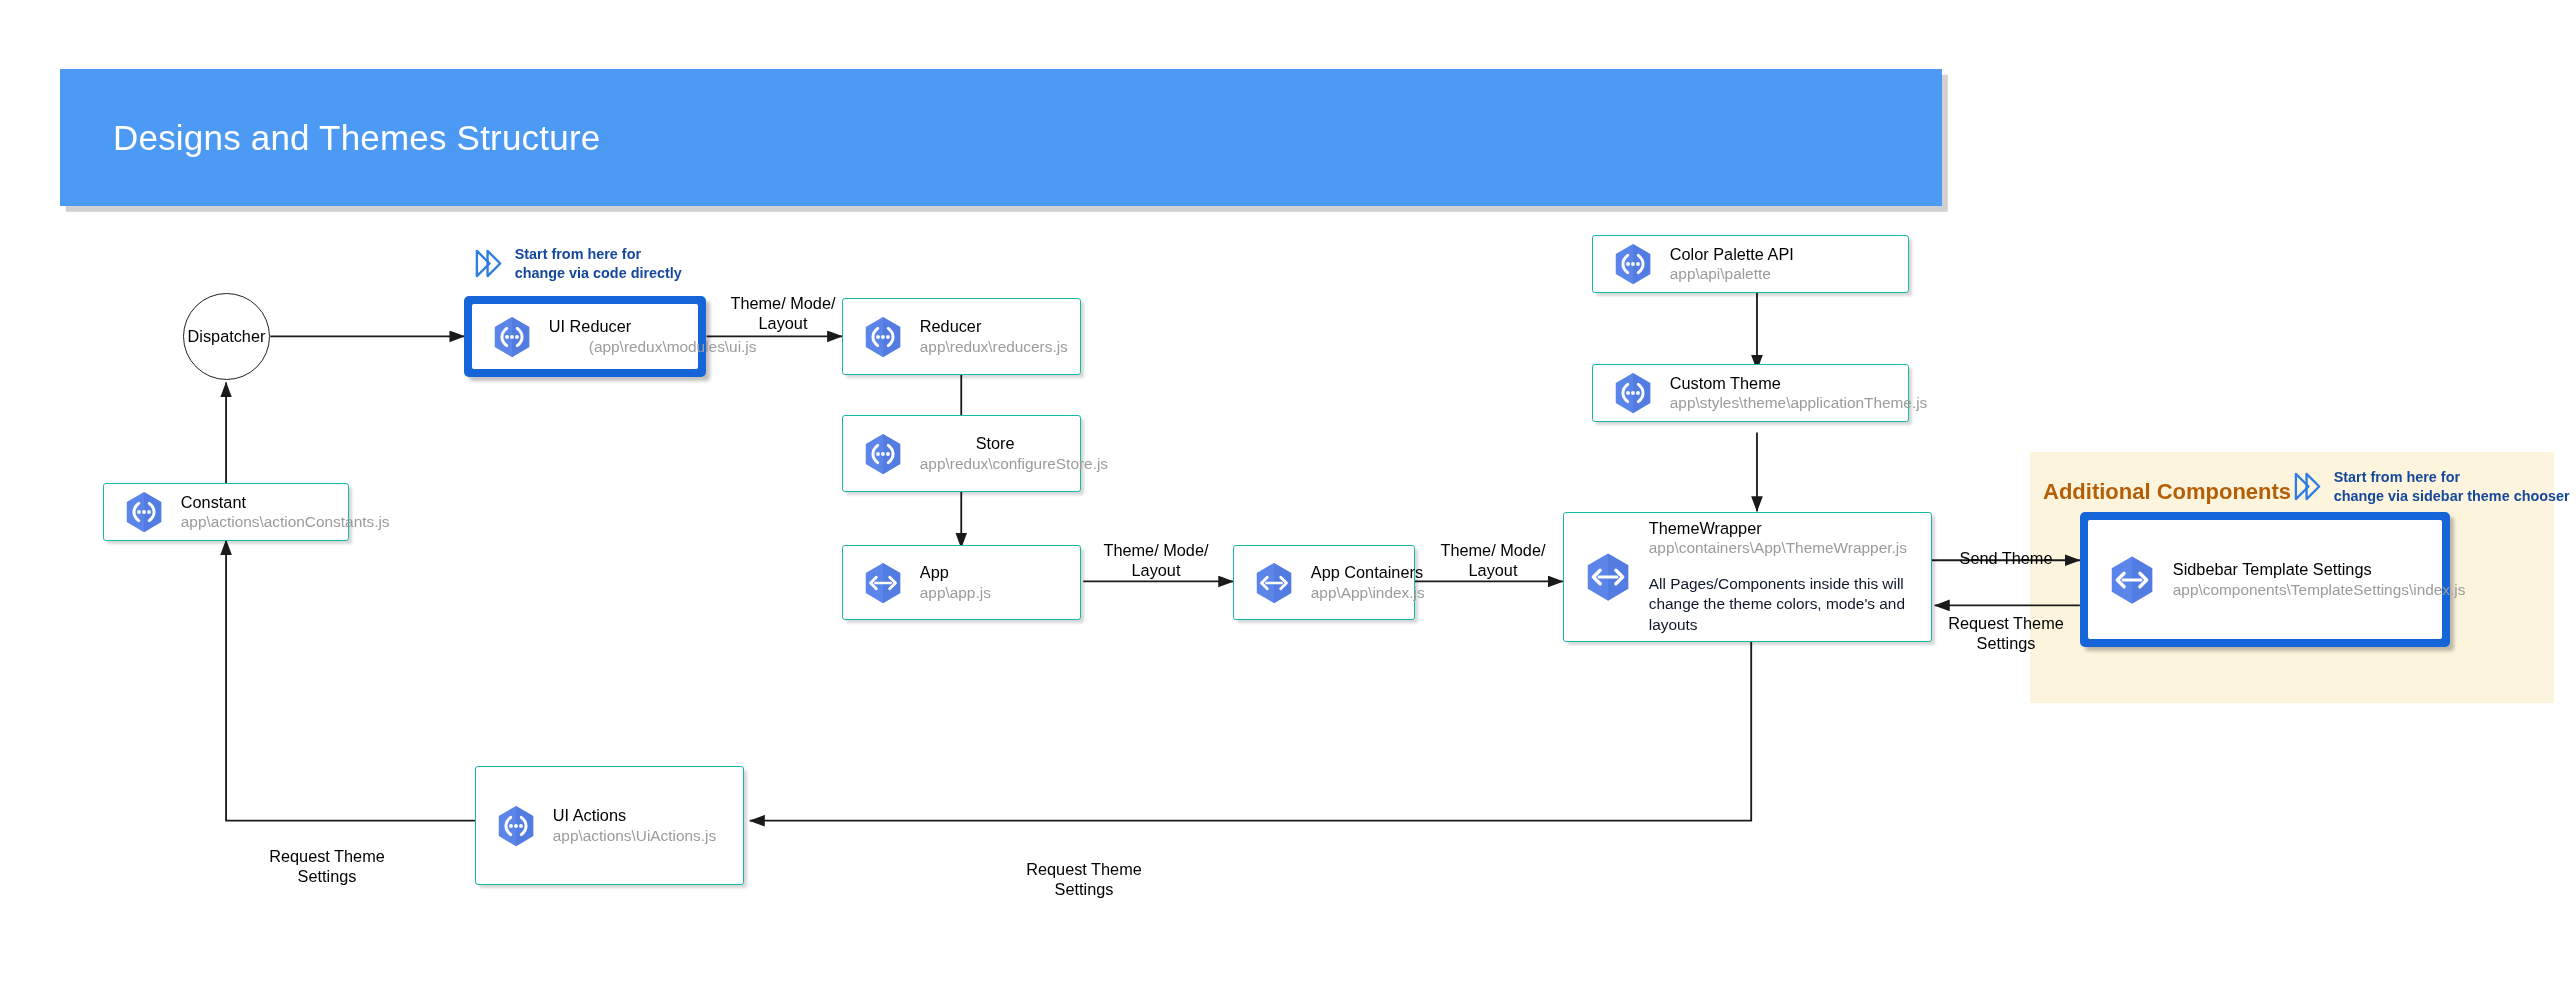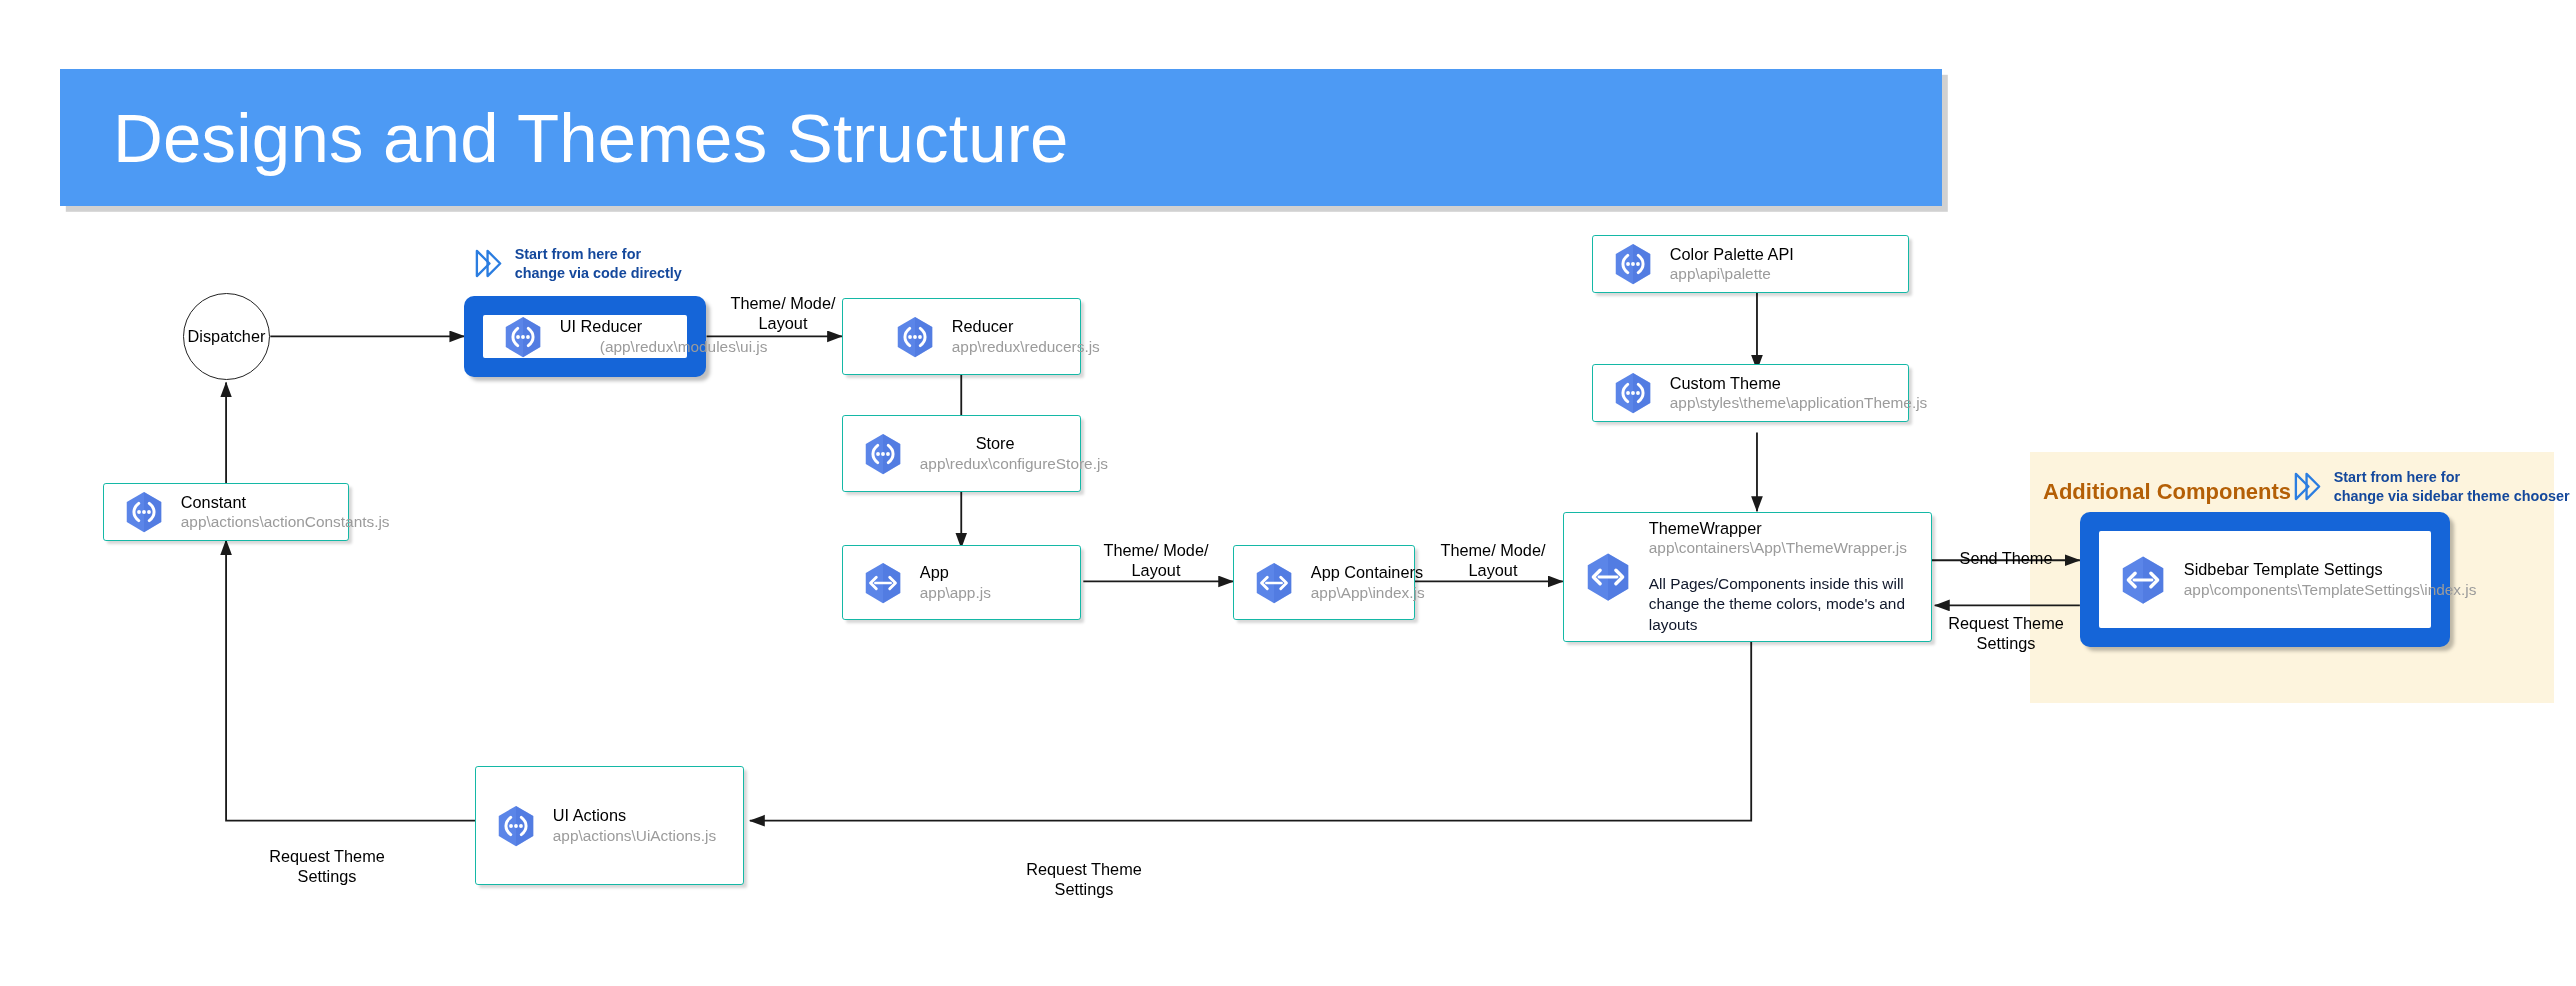--- a/index.html
+++ b/index.html
@@ -27,21 +27,21 @@
     height: 137px;
     background: #4d9af4;
     box-shadow: 5.8px 5.8px 0 0 rgba(0,0,0,0.18);
   }
   #header-title {
     position: absolute;
     left: 53px;
     top: 50%;
     transform: translateY(-50%);
     color: #ffffff;
-    font-size: 69px;
+    font-size: 35px;
     font-weight: 400;
     letter-spacing: 0.2px;
     white-space: nowrap;
     font-family: "Liberation Sans", sans-serif;
   }
 
   
   #edges {
     position: absolute;
     left: 0;
@@ -72,22 +72,22 @@
     background: #ffffff;
     border: 1px solid #14b8a6;
     border-radius: 2.9px;
     box-shadow: 3.8px 3.8px 2.9px -1px rgba(0,0,0,0.16);
     display: flex;
     align-items: center;
   }
   .node.highlight {
     border: none;
     background: #1565d8;
-    border-radius: 10px;
-    padding: 19px;
+    border-radius: 5px;
+    padding: 8px;
     box-shadow: 4.8px 4.8px 3.8px -1px rgba(0,0,0,0.25);
   }
   .node.highlight > .node-inner {
     background: #ffffff;
     width: 100%;
     height: 100%;
     display: flex;
     align-items: center;
     border-radius: 1.9px;
   }
@@ -272,21 +272,21 @@
           <circle cx="29.2" cy="24" r="2" fill="#ffffff"></circle>
         </svg>
       </span>
       <span class="node-text">
         <span class="node-title">UI Reducer</span>
         <span class="node-sub" style="display:block;margin-left:40px;">(app\redux\modules\ui.js</span>
       </span>
     </div>
   </div>
 
-  <div class="node" style="left:842px; top:298px; width:239px; height:77px;padding-left:32px;">
+  <div class="node" style="left:842px; top:298px; width:239px; height:77px;">
     <div class="node-inner">
       <span class="node-icon">
         <svg viewBox="0 0 48 48" xmlns="http://www.w3.org/2000/svg">
           <path d="M24,3 L42,13.5 L42,34.5 L24,45 L6,34.5 L6,13.5 Z" fill="#5b85e8"></path>
           <path d="M24,3 L42,13.5 L42,34.5 L24,45 Z" fill="#4a74dd" opacity="0.55"></path>
           <path d="M18.5,15 C14.5,18 13.5,21 13.5,24 C13.5,27 14.5,30 18.5,33" fill="none" stroke="#ffffff" stroke-width="3.1" stroke-linecap="round"></path>
           <path d="M29.5,15 C33.5,18 34.5,21 34.5,24 C34.5,27 33.5,30 29.5,33" fill="none" stroke="#ffffff" stroke-width="3.1" stroke-linecap="round"></path>
           <circle cx="18.8" cy="24" r="2" fill="#ffffff"></circle>
           <circle cx="24" cy="24" r="2" fill="#ffffff"></circle>
           <circle cx="29.2" cy="24" r="2" fill="#ffffff"></circle>

